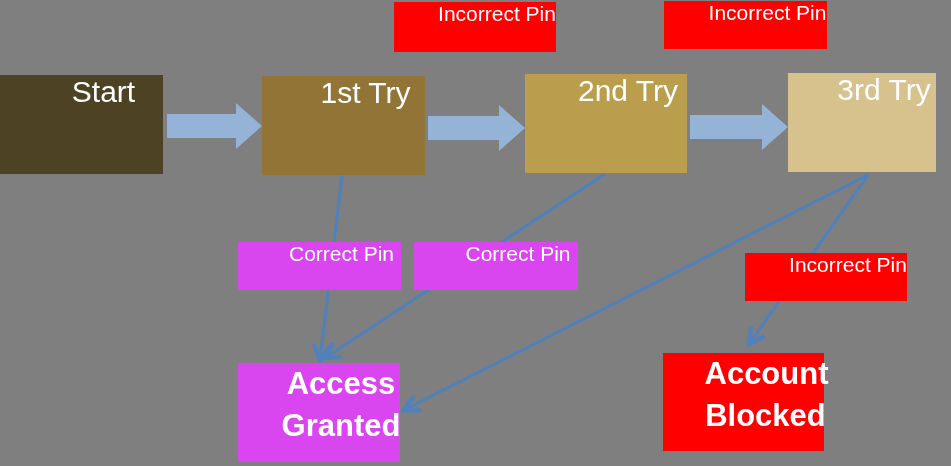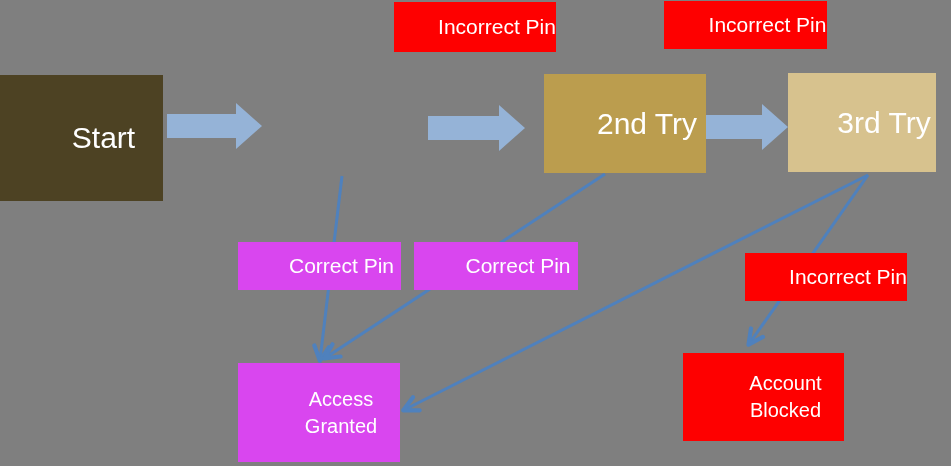--- a/index.html
+++ b/index.html
@@ -19,62 +19,62 @@
     position: absolute;
     left: 0;
     top: 0;
     width: 951px;
     height: 466px;
     z-index: 1;
   }
   .box {
     position: absolute;
     display: flex;
-    align-items: center;
     justify-content: center;
     color: #ffffff;
     text-align: center;
     z-index: 2;
     box-sizing: border-box;
     padding-left: 44px;
   }
   .node {
     font-size: 30px;
   }
   .edge-label {
     font-size: 21px;
   }
   .outcome {
-    font-size: 20px;
+    font-size: 31px;
     line-height: 1.35;
+    font-weight: bold;
   }
   .outcome .wrap {
     display: inline-block;
     max-width: 122px;
   }
   
   .fill-start   { background: #4d4223; }
   .fill-try1    { background: #927536; }
-  .fill-try2    { background: #bb9d4e; margin-left: 19px; }
+  .fill-try2    { background: #bb9d4e; }
   .fill-try3    { background: #d7c28e; }
   .fill-green   { background: #d946ef; }
   .fill-red     { background: #fe0000; }
 
   
-  #node-start          { left: 0px;   top: 75px;  width: 163px; height: 126px; }
+  #node-start          { left: 0px;   top: 75px;  width: 163px; height: 99px; }
   #node-try1           { left: 262px; top: 76px;  width: 163px; height: 99px; }
   #node-try2           { left: 525px; top: 74px;  width: 162px; height: 99px; }
   #node-try3           { left: 788px; top: 73px;  width: 148px; height: 99px; }
   #edge-incorrect-1    { left: 394px; top: 2px;   width: 162px; height: 50px; }
   #edge-incorrect-2    { left: 664px; top: 1px;   width: 163px; height: 48px; }
   #edge-correct-1      { left: 238px; top: 242px; width: 163px; height: 48px; }
   #edge-correct-2      { left: 414px; top: 242px; width: 164px; height: 48px; }
   #edge-incorrect-3    { left: 745px; top: 253px; width: 162px; height: 48px; }
   #node-access-granted { left: 238px; top: 363px; width: 162px; height: 99px; }
-  #node-account-blocked{ left: 663px; top: 353px; width: 161px; height: 88px; margin-left: 20px; }
+  #node-account-blocked{ left: 663px; top: 353px; width: 161px; height: 98px; }
 </style>
 </head>
 <body>
 
 <div class="canvas">
 
   <svg class="connector-layer" viewBox="0 0 951 466" xmlns="http://www.w3.org/2000/svg">
     <defs>
       <marker id="vhead" viewBox="0 0 12 12" refX="10" refY="6" markerWidth="6.5" markerHeight="6.5" orient="auto">
         <path d="M1.5,1.5 L10.5,6 L1.5,10.5" fill="none" stroke="#4f81bd" stroke-width="2.6" stroke-linecap="round" stroke-linejoin="round"></path>
@@ -86,20 +86,23 @@
     <polygon points="690,115 762,115 762,104 788,127 762,150 762,139 690,139" fill="#95b3d7"></polygon>
 
     <line x1="342" y1="176" x2="320" y2="360" stroke="#4f81bd" stroke-width="3" marker-end="url(#vhead)"></line>
     <line x1="605" y1="174" x2="325" y2="358" stroke="#4f81bd" stroke-width="3" marker-end="url(#vhead)"></line>
     <line x1="868" y1="175" x2="404" y2="410" stroke="#4f81bd" stroke-width="3" marker-end="url(#vhead)"></line>
     <line x1="868" y1="175" x2="749" y2="344" stroke="#4f81bd" stroke-width="3" marker-end="url(#vhead)"></line>
   </svg>
 
   <div class="box node fill-start" id="node-start">
     <span>Start</span>
+  </div>
+  <div class="box node fill-try1" id="node-try1">
+    <span>1st Try</span>
   </div>
   <div class="box node fill-try2" id="node-try2">
     <span>2nd Try</span>
   </div>
   <div class="box node fill-try3" id="node-try3">
     <span>3rd Try</span>
   </div>
 
   <div class="box edge-label fill-red" id="edge-incorrect-1">
     <span>Incorrect Pin</span>

